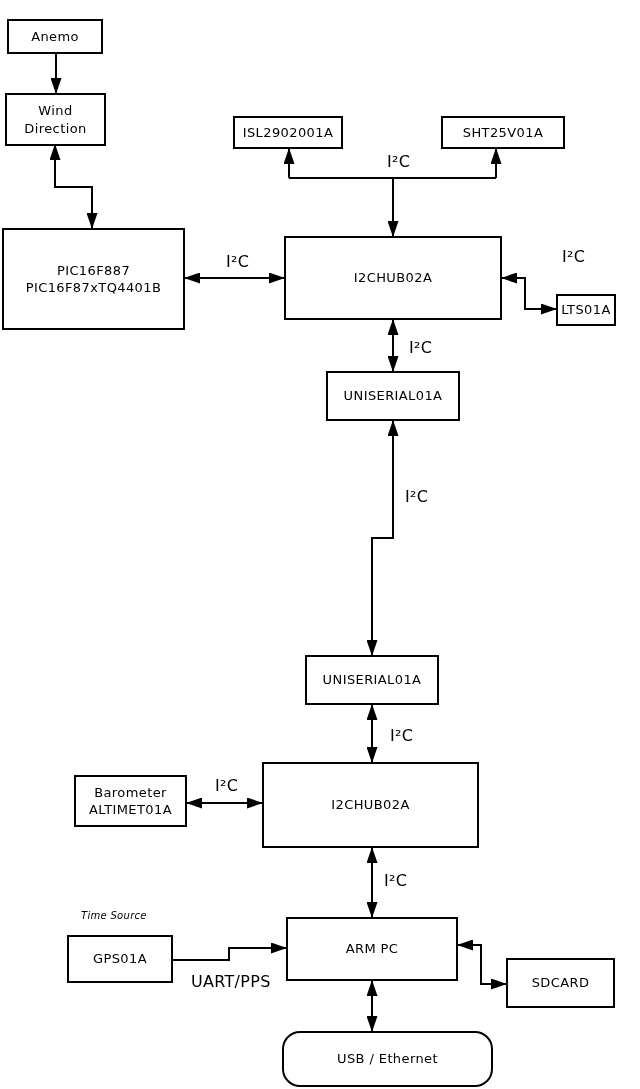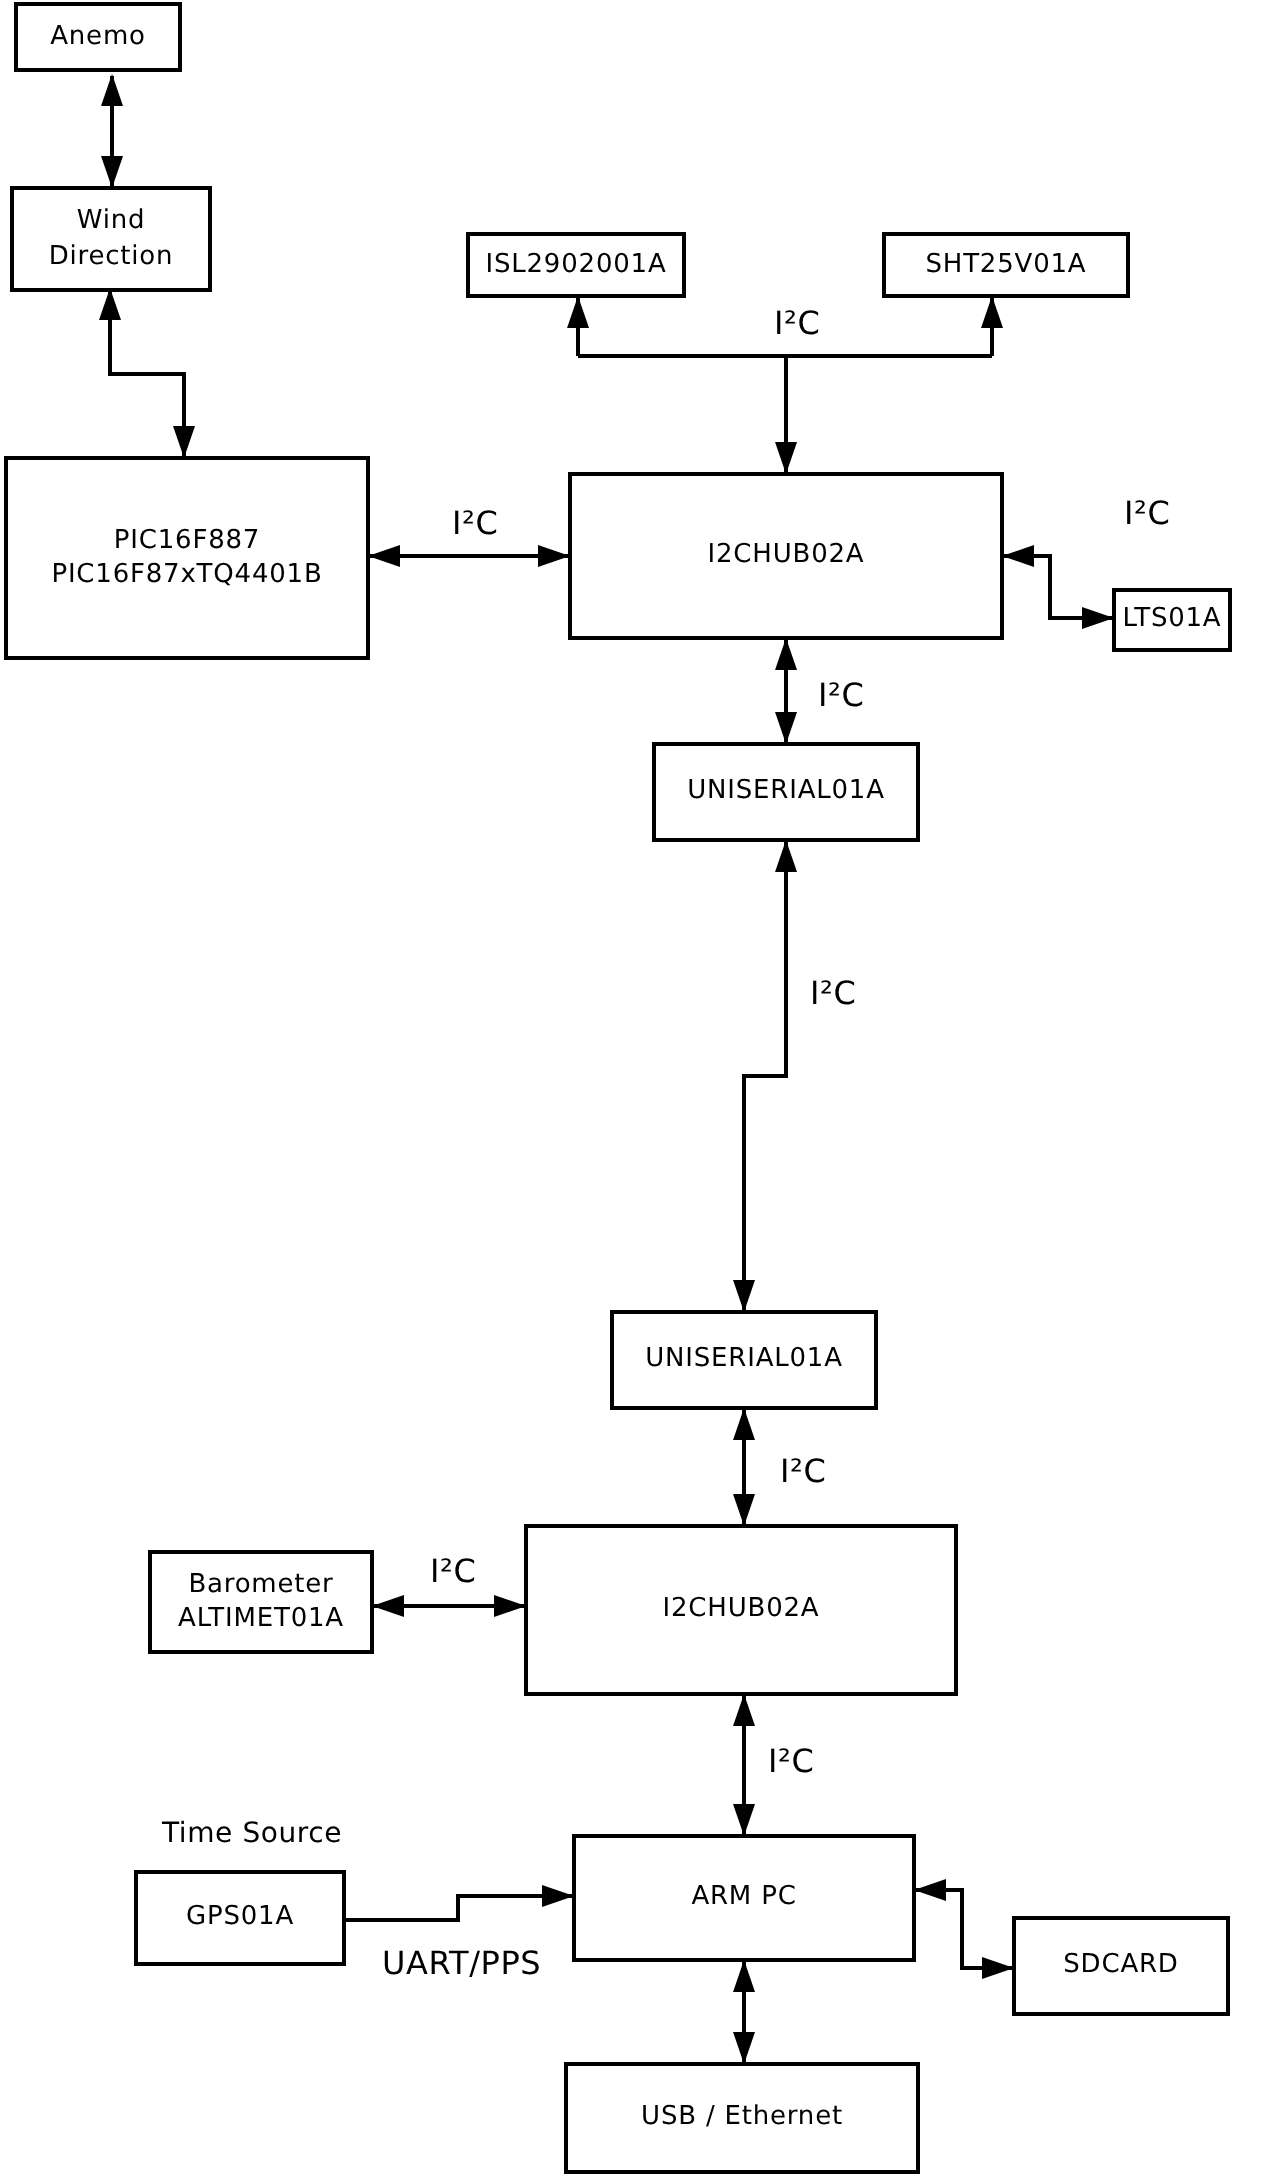--- a/index.html
+++ b/index.html
@@ -45,24 +45,25 @@
   }
   .elabel {
     position: absolute;
     font-size: 16px;
     line-height: 1.1;
     letter-spacing: 0.3px;
     white-space: nowrap;
   }
   .flabel {
     position: absolute;
-    font-size: 14px;
+    font-size: 10px;
     line-height: 1.1;
     letter-spacing: 0.3px;
     white-space: nowrap;
+    font-style: italic;
   }
 </style>
 </head>
 <body>
 
 <div class="canvas">
 
   <svg class="wires" viewBox="0 0 640 1089" xmlns="http://www.w3.org/2000/svg">
     <defs>
       <marker id="ah" viewBox="0 0 16 11" refX="15" refY="5.5" markerWidth="16" markerHeight="11" orient="auto-start-reverse" markerUnits="userSpaceOnUse">
@@ -83,21 +84,21 @@
     <path d="M393,320 L393,371" marker-start="url(#ah)" marker-end="url(#ah)"></path>
     <path d="M393,421 L393,538 L372,538 L372,655" marker-start="url(#ah)" marker-end="url(#ah)"></path>
     <path d="M372,705 L372,762" marker-start="url(#ah)" marker-end="url(#ah)"></path>
     <path d="M187,803 L262,803" marker-start="url(#ah)" marker-end="url(#ah)"></path>
     <path d="M372,848 L372,917" marker-start="url(#ah)" marker-end="url(#ah)"></path>
     <path d="M173,960 L229,960 L229,948 L286,948" marker-end="url(#ah)"></path>
     <path d="M458,945 L481,945 L481,984 L506,984" marker-start="url(#ah)" marker-end="url(#ah)"></path>
     <path d="M372,981 L372,1031" marker-start="url(#ah)" marker-end="url(#ah)"></path>
   </svg>
 
-  <div class="node" style="left:7px; top:1px; width:84px; height:35px;">
+  <div class="node" style="left:7px; top:19px; width:96px; height:35px;">
     <span>Anemo</span>
   </div>
 
   <div class="node" style="left:5px; top:93px; width:101px; height:53px;">
     <span>Wind</span>
     <span>Direction</span>
   </div>
 
   <div class="node" style="left:2px; top:228px; width:183px; height:102px;text-align:center;">
     <span>PIC16F887</span>
@@ -142,21 +143,21 @@
   </div>
 
   <div class="node" style="left:286px; top:917px; width:172px; height:64px;">
     <span>ARM PC</span>
   </div>
 
   <div class="node" style="left:506px; top:958px; width:109px; height:50px;">
     <span>SDCARD</span>
   </div>
 
-  <div class="node" style="left:282px; top:1031px; width:178px; height:56px;">
+  <div class="node" style="left:282px; top:1031px; width:211px; height:56px;border-radius:18px;">
     <span>USB / Ethernet</span>
   </div>
 
   <div class="elabel" style="left:387px; top:153px;">I²C</div>
   <div class="elabel" style="left:226px; top:253px;">I²C</div>
   <div class="elabel" style="left:562px; top:248px;">I²C</div>
   <div class="elabel" style="left:409px; top:339px;">I²C</div>
   <div class="elabel" style="left:405px; top:488px;">I²C</div>
   <div class="elabel" style="left:390px; top:727px;">I²C</div>
   <div class="elabel" style="left:215px; top:777px;">I²C</div>

